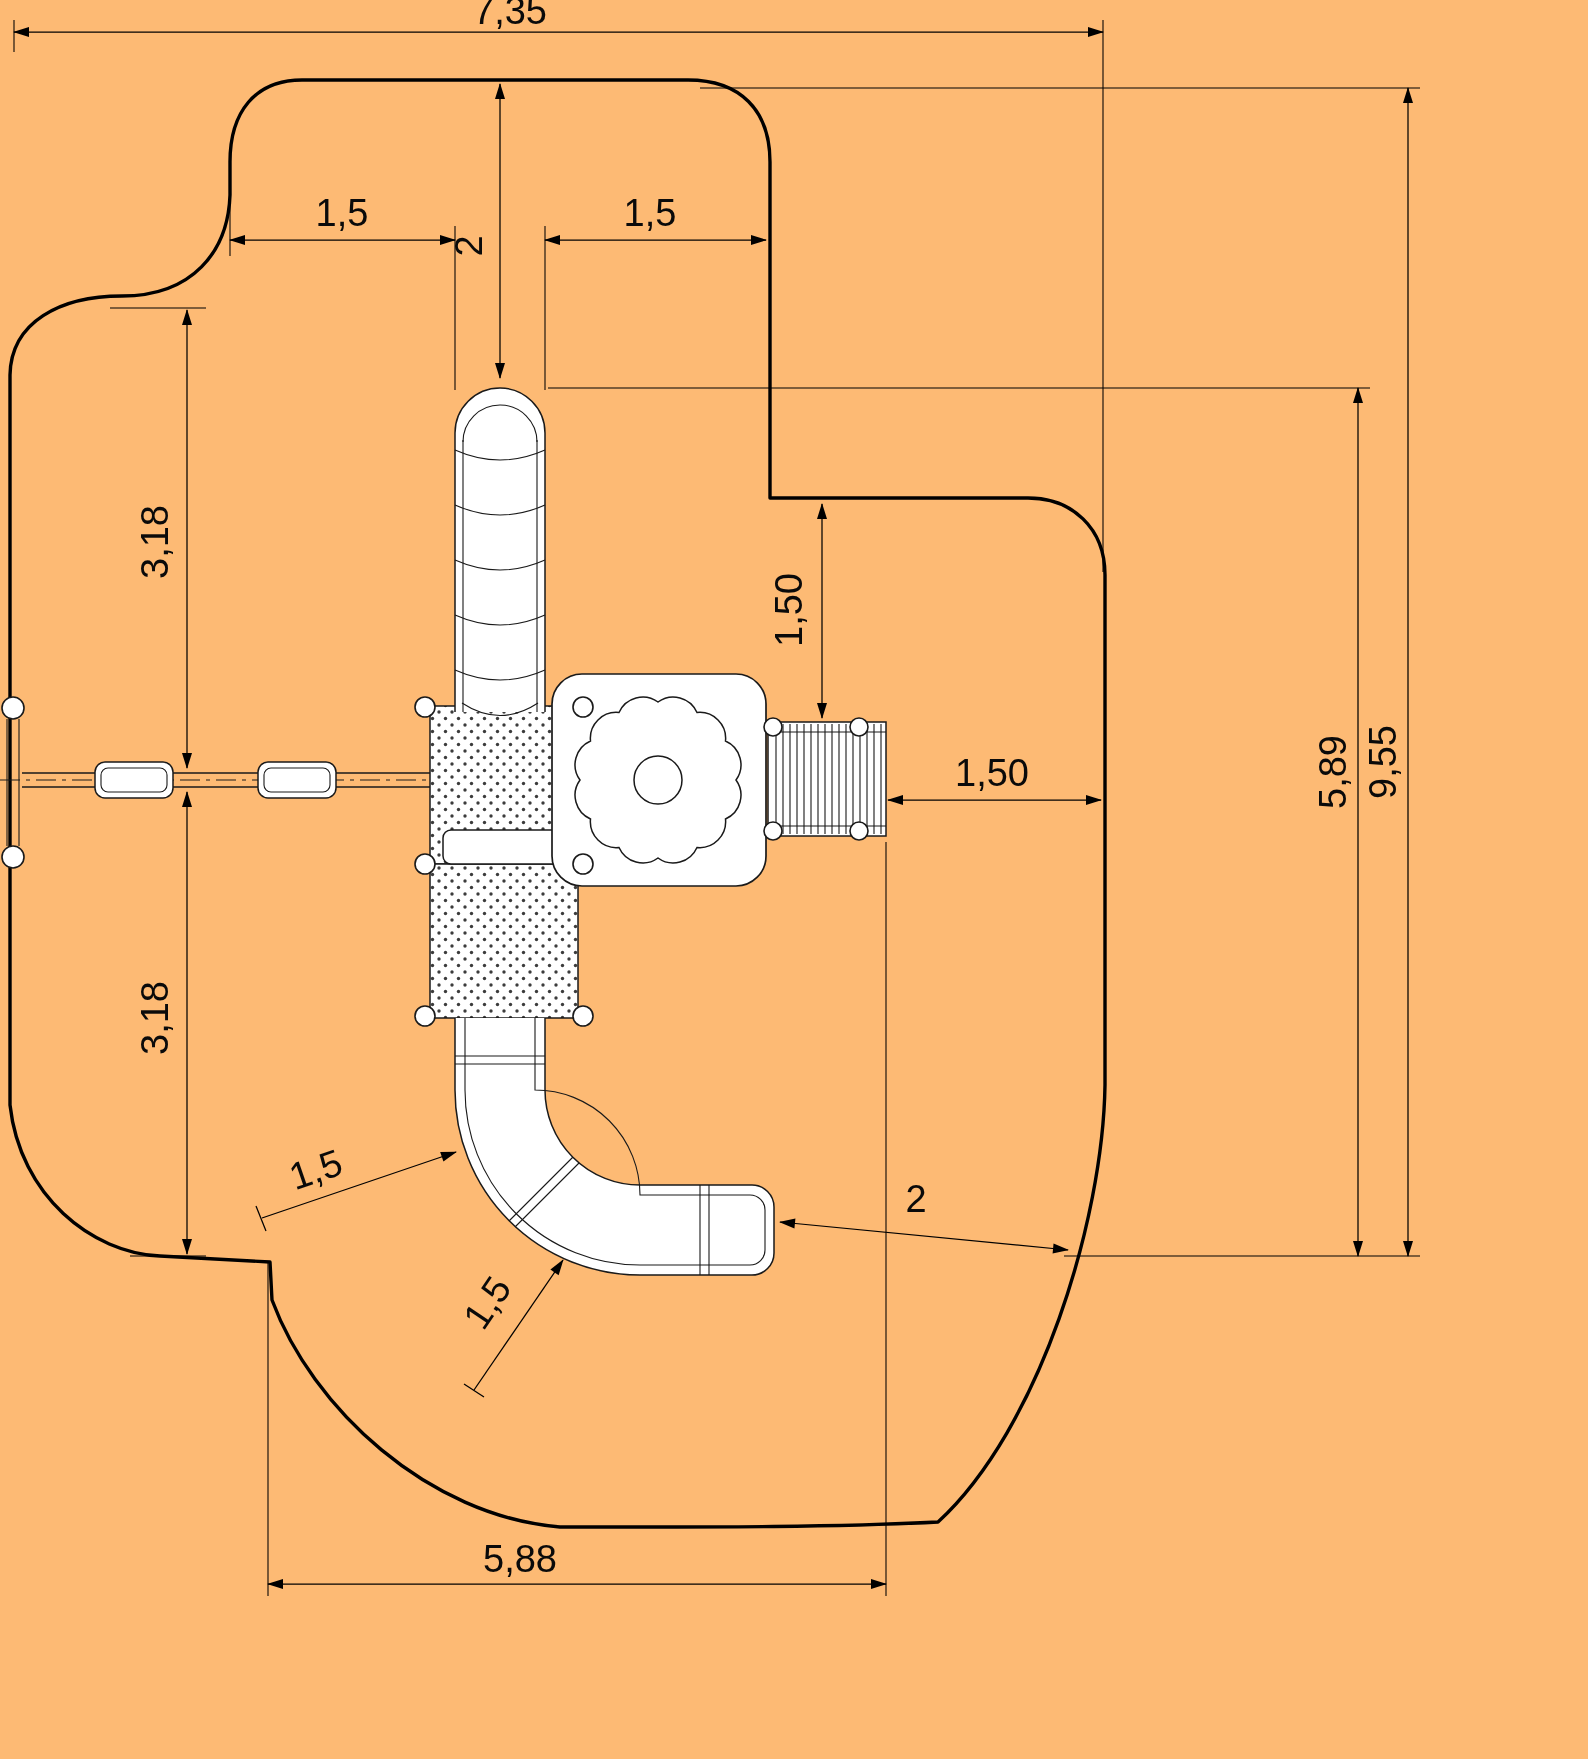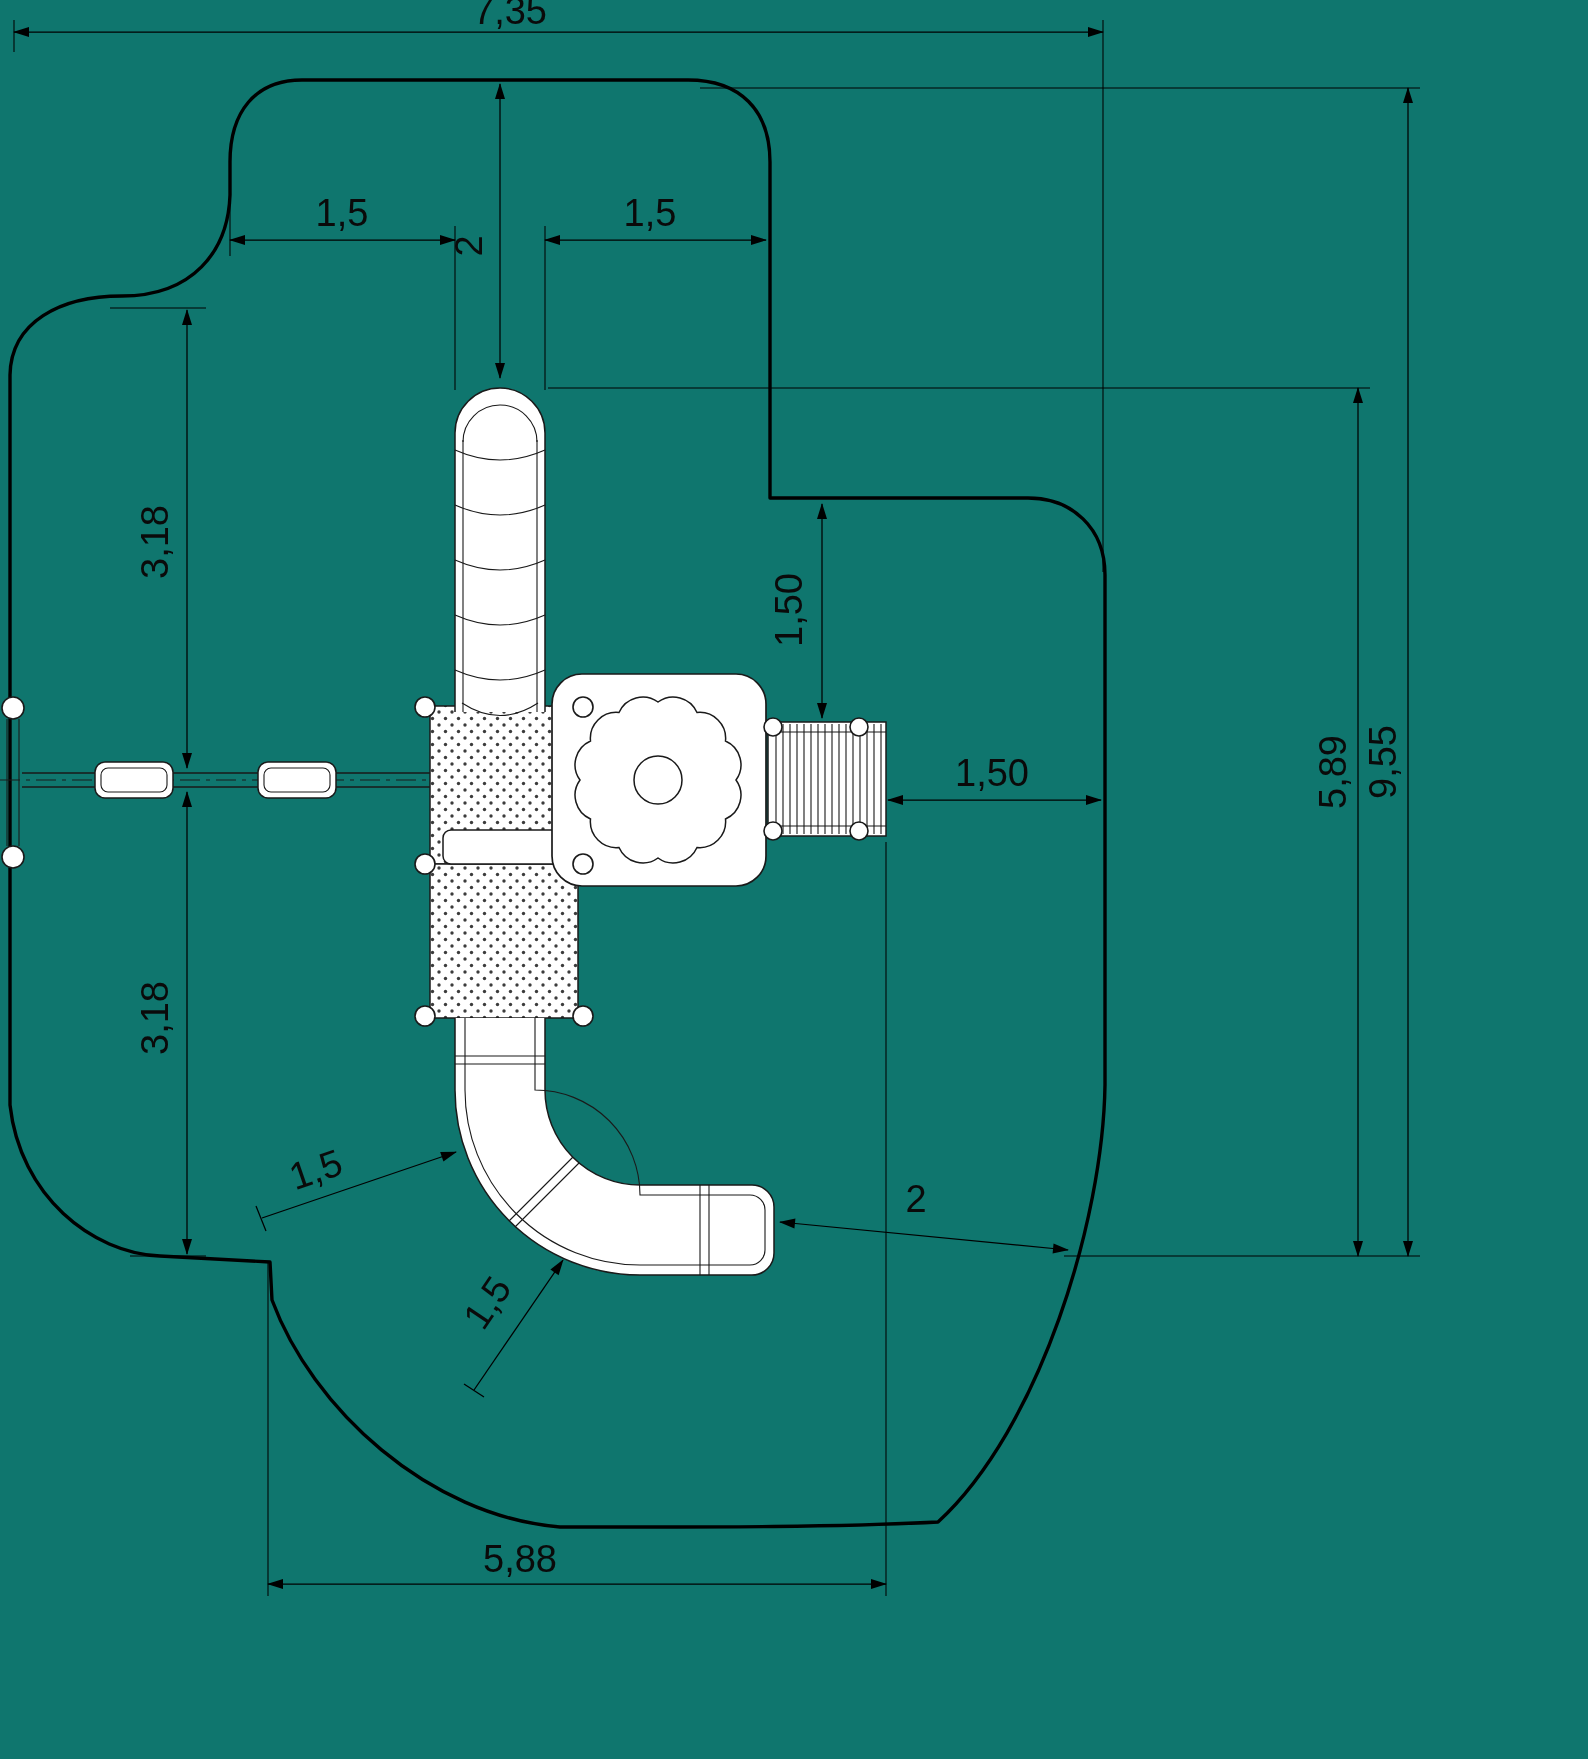--- a/index.html
+++ b/index.html
@@ -1,16 +1,16 @@
 <!DOCTYPE html>
 <html><head>
 <meta charset="utf-8">
 <style>
   html,body { margin:0; padding:0; background:#ffffff; }
-  .canvas-wrap { width:1588px; height:1759px; background:#0f766e; }
+  .canvas-wrap { width:1588px; height:1759px; background:#fdba74; }
   .outline  { fill:none; stroke:#000; stroke-width:3.4; stroke-linejoin:round; stroke-linecap:round; }
   .eq       { fill:none; stroke:#1a1a1a; stroke-width:1.5; }
   .eqthin   { fill:none; stroke:#1a1a1a; stroke-width:1.1; }
   .whitefill{ fill:#ffffff; stroke:#1a1a1a; stroke-width:1.5; }
   .panelfill{ fill:#ffffff; stroke:#1a1a1a; stroke-width:1.7; }
   .dotsrect { stroke:#1a1a1a; stroke-width:1.5; }
   .post     { fill:#ffffff; stroke:#1a1a1a; stroke-width:1.6; }
   .dim      { stroke:#000; stroke-width:1.25; fill:none; }
   .ext      { stroke:#000; stroke-width:1.05; fill:none; }
   .dash     { stroke:#1a1a1a; stroke-width:1.1; fill:none; stroke-dasharray:20 6 4 6; }

